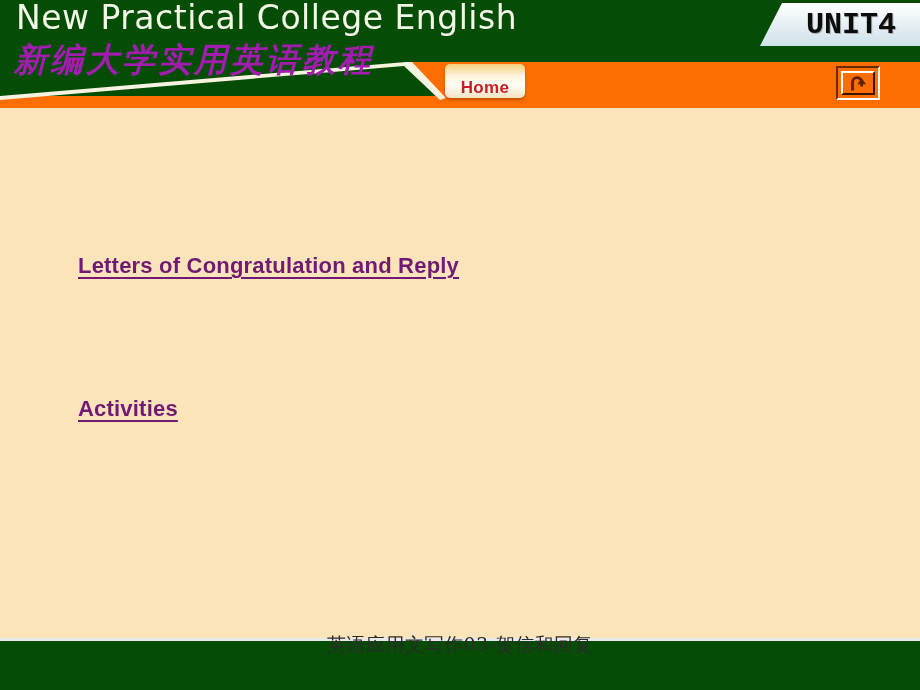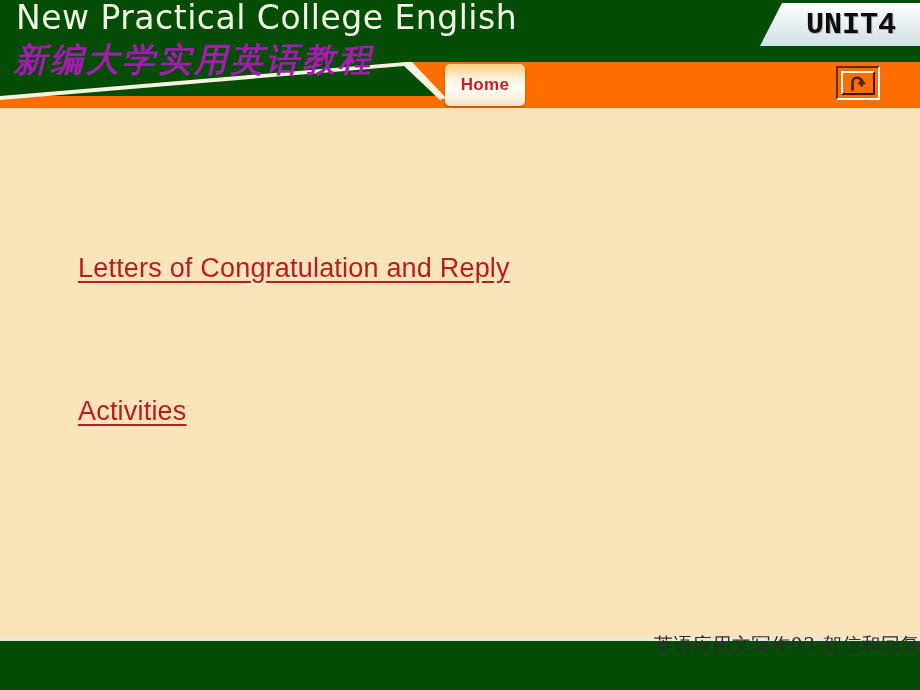--- a/index.html
+++ b/index.html
@@ -117,26 +117,26 @@
     text-shadow: 1px 1px 0 rgba(120,120,120,0.55);
     white-space: nowrap;
   }
 
   
   .home-button {
     position: absolute;
     left: 445px;
     top: 64px;
     width: 80px;
-    height: 42px;
+    height: 34px;
     border-radius: 5px;
     background: linear-gradient(180deg, #f5cf7b 0%, #fdf3dd 35%, #fffdf4 62%, #f3e3c4 100%);
     box-shadow: 0 2px 3px rgba(90,30,0,0.35);
     display: flex;
-    align-items: center;
+    align-items: flex-end;
     justify-content: center;
     cursor: pointer;
   }
   .home-button-label {
     font-family: "Liberation Sans", sans-serif;
     font-weight: 700;
     font-size: 17px;
     color: #c62026;
     letter-spacing: 0.3px;
   }
@@ -181,23 +181,23 @@
     position: absolute;
     left: 0;
     top: 108px;
     width: 920px;
     height: 530px;
     background: #fce4ba;
   }
   .content-link {
     position: absolute;
     font-family: "Liberation Sans", sans-serif;
-    font-weight: 400;
-    font-size: 27px;
-    color: #b91c1c;
+    font-weight: 700;
+    font-size: 22px;
+    color: #701a75;
     text-decoration: underline;
     text-underline-offset: 4px;
     letter-spacing: 0.2px;
     white-space: nowrap;
     cursor: pointer;
   }
   .link-1 { left: 78px; top: 145px; }
   .link-2 { left: 78px; top: 288px; }
 
   
@@ -209,21 +209,21 @@
     height: 52px;
     background: #054d05;
     border-top: 3px solid #e9e9e9;
     box-sizing: border-box;
   }
   .footer-text {
     position: absolute;
     left: 0;
     top: 632px;
     width: 920px;
-    text-align: right;
+    text-align: center;
     font-family: "DejaVu Serif", serif;
     font-size: 19px;
     color: #2b2b2b;
     letter-spacing: 0.5px;
     white-space: nowrap;
   }
 </style>
 </head>
 <body>
 

